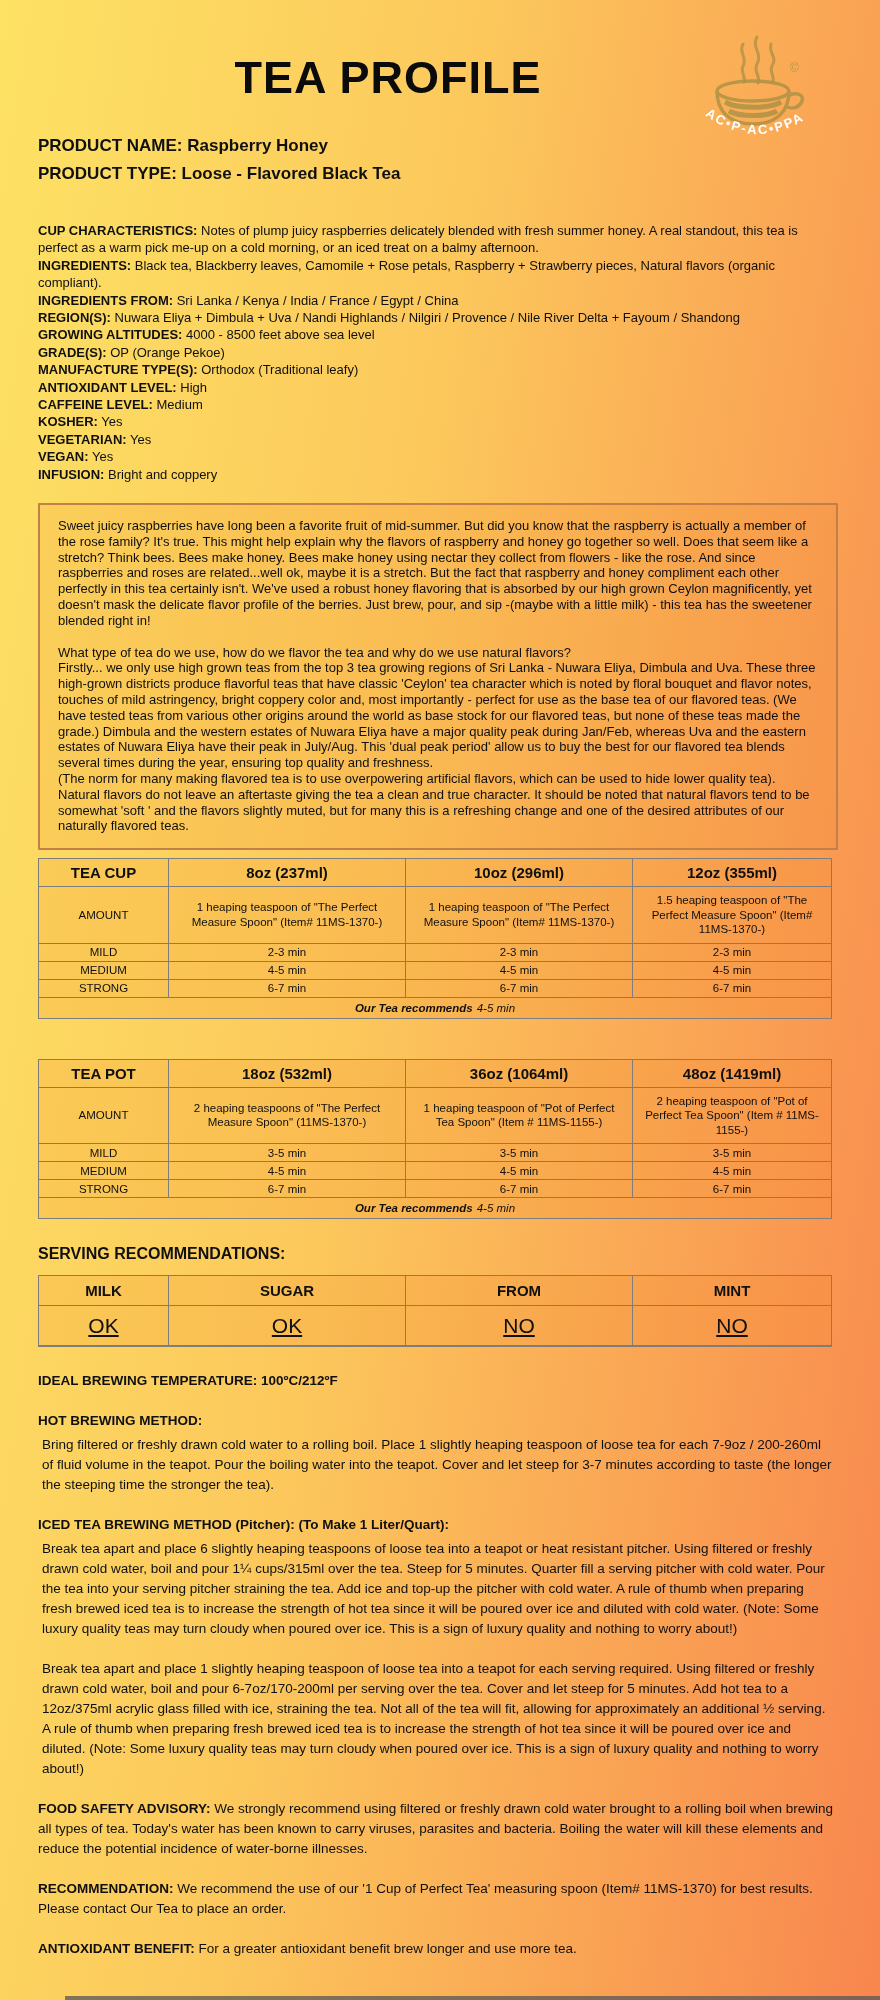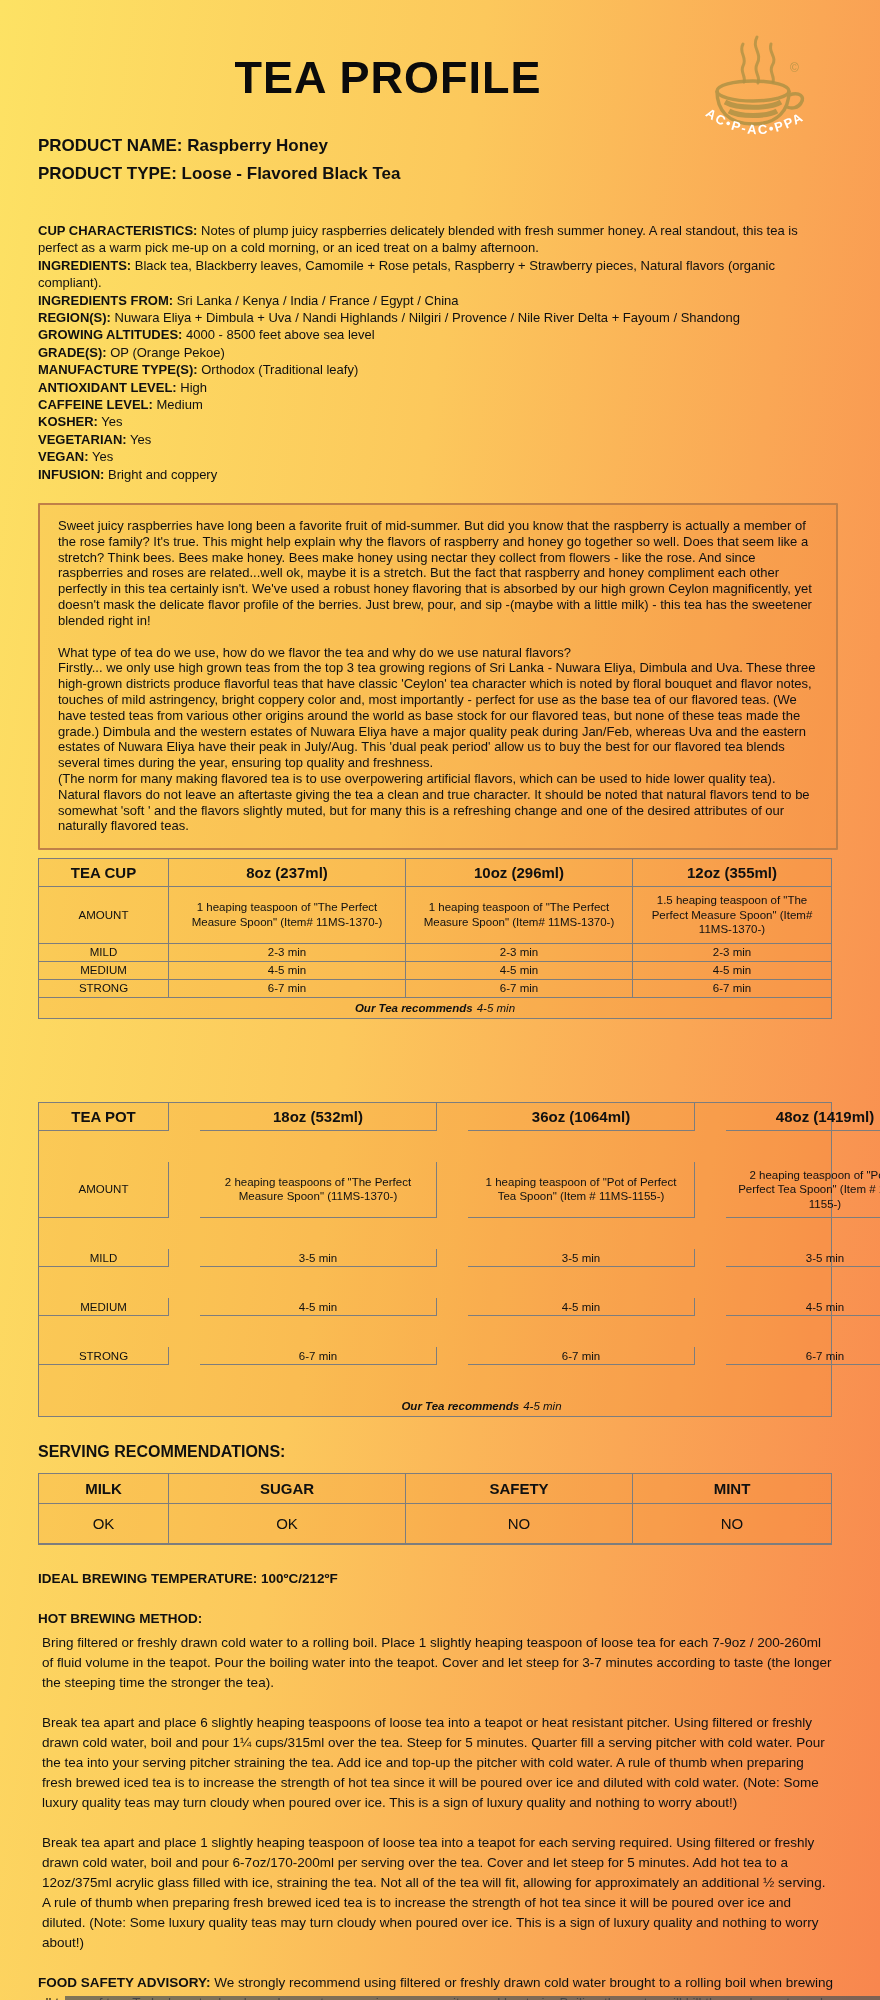--- a/index.html
+++ b/index.html
@@ -23,40 +23,40 @@
     padding:13px 18px 14px 18px;font-size:13px;line-height:15.8px;
   }
   .info-box .info-heading{font-weight:bold;margin:0 0 2px 0;}
   .info-box p{margin:0;}
   .info-box p.gap-above{margin-top:16px;}
   .btable,.stable{
     margin-top:8px;width:792px;
     display:grid;grid-template-columns:130px 237px 227px 198px;
     border:1px solid #7d7d7d;background:rgba(243,130,33,0.16);
   }
-  .btable.second{margin-top:83px;gap:31px;}
+  .btable.second{margin-top:40px;}
   .cell{
     border-right:1px solid #7d7d7d;border-bottom:1px solid #7d7d7d;
     display:flex;align-items:center;justify-content:center;text-align:center;
     padding:3px 10px;box-sizing:border-box;
   }
   .cell:nth-child(4n){border-right:none;}
   .cell.h{font-size:15px;font-weight:bold;min-height:28px;}
   .cell.amt{font-size:11.5px;min-height:50px;line-height:14.5px;padding:6px 12px;}
   .cell.s{font-size:11.5px;min-height:18px;padding:2px 10px;}
   .tfooter{
     grid-column:1/-1;border-bottom:none;border-right:none;
     display:flex;align-items:center;justify-content:center;
     font-size:11.5px;min-height:20px;padding:2px 0;font-style:italic;
   }
   .tfooter b{margin-right:4px;}
   .serving-heading{margin-top:26px;font-size:16px;font-weight:bold;}
   .stable{margin-top:12px;}
   .stable .cell.h{min-height:30px;}
-  .stable .cell.v{font-size:15px;min-height:40px;}
+  .stable .cell.v{font-size:21px;min-height:40px;text-decoration:underline;}
   .bottom{margin-top:24px;font-size:13.5px;line-height:20px;}
   .sect{margin-bottom:20px;}
   .sect .sect-heading{font-weight:bold;margin:0 0 0 0;}
   .sect p{margin:4px;}
   .inline-sect{margin-bottom:20px;}
   .inline-sect b{font-weight:bold;}
   .bottom-scrollbar{
     position:absolute;left:65px;right:0;bottom:0;height:4px;
     background:#565656;opacity:.75;
   }
@@ -149,37 +149,38 @@
         <b>Our Tea recommends</b>
         <span>4-5 min</span>
       </div>
   </div>
 
   <div class="serving-heading">SERVING RECOMMENDATIONS:</div>
 
   <div class="stable">
     <div class="cell h">MILK</div>
     <div class="cell h">SUGAR</div>
-    <div class="cell h">SAFETY</div>
+    <div class="cell h">FROM</div>
     <div class="cell h">MINT</div>
     <div class="cell v">OK</div>
     <div class="cell v">OK</div>
     <div class="cell v">NO</div>
     <div class="cell v">NO</div>
   </div>
 
   <div class="bottom">
     <div class="sect">
       <p class="sect-heading">IDEAL BREWING TEMPERATURE: 100ºC/212ºF</p>
     </div>
     <div class="sect">
       <p class="sect-heading">HOT BREWING METHOD:</p>
       <p>Bring filtered or freshly drawn cold water to a rolling boil. Place 1 slightly heaping teaspoon of loose tea for each 7-9oz / 200-260ml of fluid volume in the teapot. Pour the boiling water into the teapot. Cover and let steep for 3-7 minutes according to taste (the longer the steeping time the stronger the tea).</p>
     </div>
     <div class="sect">
+      <p class="sect-heading">ICED TEA BREWING METHOD (Pitcher): (To Make 1 Liter/Quart):</p>
       <p>Break tea apart and place 6 slightly heaping teaspoons of loose tea into a teapot or heat resistant pitcher. Using filtered or freshly drawn cold water, boil and pour 1¼ cups/315ml over the tea. Steep for 5 minutes. Quarter fill a serving pitcher with cold water. Pour the tea into your serving pitcher straining the tea. Add ice and top-up the pitcher with cold water. A rule of thumb when preparing fresh brewed iced tea is to increase the strength of hot tea since it will be poured over ice and diluted with cold water. (Note: Some luxury quality teas may turn cloudy when poured over ice. This is a sign of luxury quality and nothing to worry about!)</p>
     </div>
     <div class="sect">
       <p>Break tea apart and place 1 slightly heaping teaspoon of loose tea into a teapot for each serving required. Using filtered or freshly drawn cold water, boil and pour 6-7oz/170-200ml per serving over the tea. Cover and let steep for 5 minutes. Add hot tea to a 12oz/375ml acrylic glass filled with ice, straining the tea. Not all of the tea will fit, allowing for approximately an additional ½ serving. A rule of thumb when preparing fresh brewed iced tea is to increase the strength of hot tea since it will be poured over ice and diluted. (Note: Some luxury quality teas may turn cloudy when poured over ice. This is a sign of luxury quality and nothing to worry about!)</p>
     </div>
     <div class="inline-sect"><b>FOOD SAFETY ADVISORY:</b> <span>We strongly recommend using filtered or freshly drawn cold water brought to a rolling boil when brewing all types of tea. Today's water has been known to carry viruses, parasites and bacteria. Boiling the water will kill these elements and reduce the potential incidence of water-borne illnesses.</span></div>
     <div class="inline-sect"><b>RECOMMENDATION:</b> <span>We recommend the use of our '1 Cup of Perfect Tea' measuring spoon (Item# 11MS-1370) for best results. Please contact Our Tea to place an order.</span></div>
     <div class="inline-sect"><b>ANTIOXIDANT BENEFIT:</b> <span>For a greater antioxidant benefit brew longer and use more tea.</span></div>
   </div>
 

